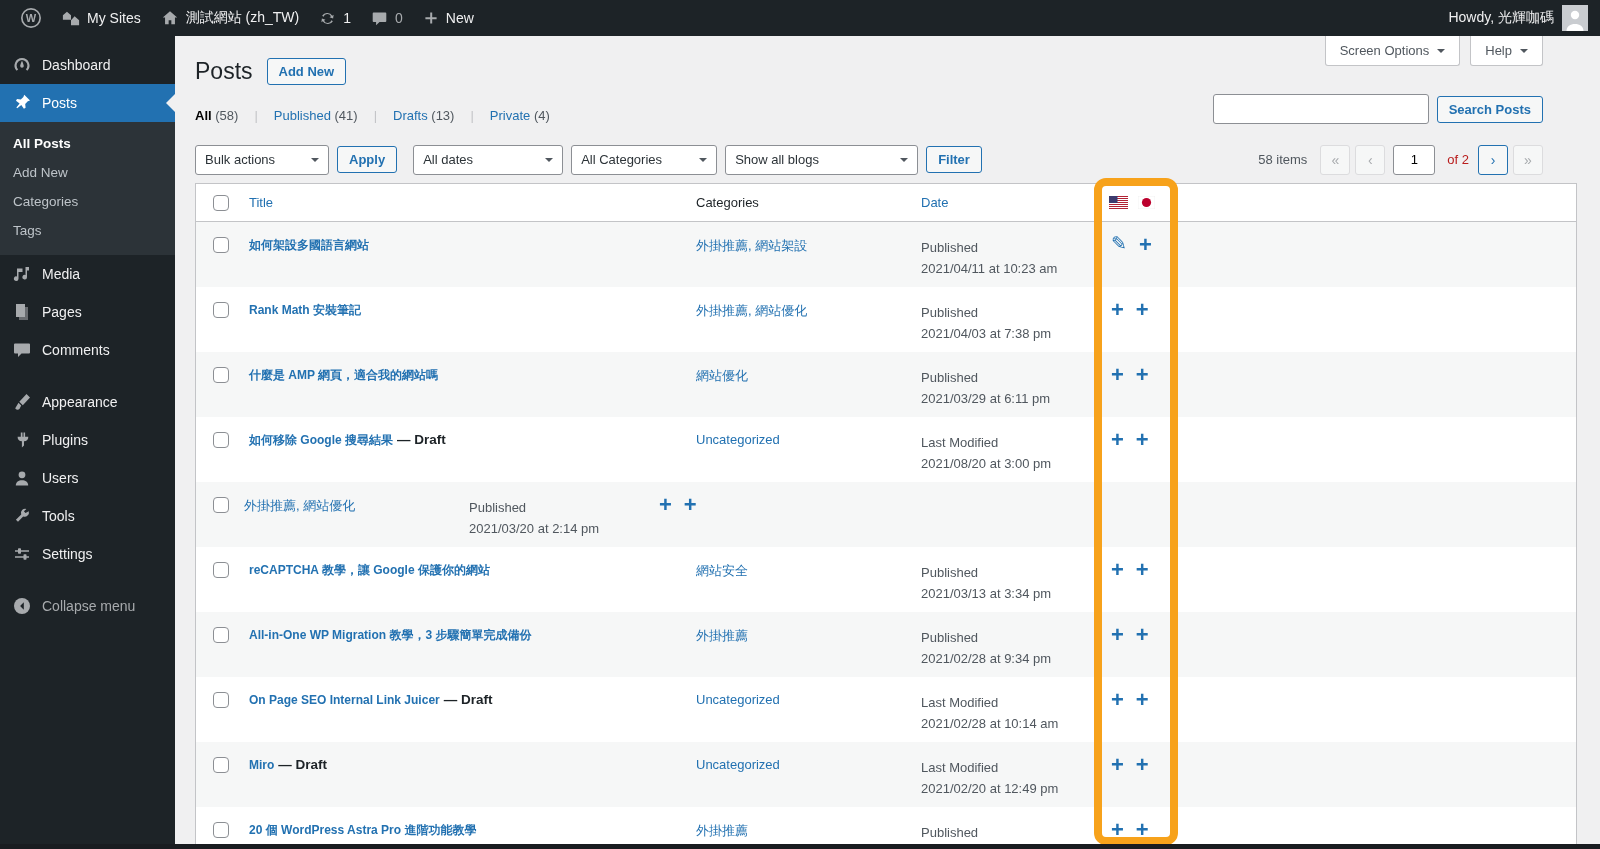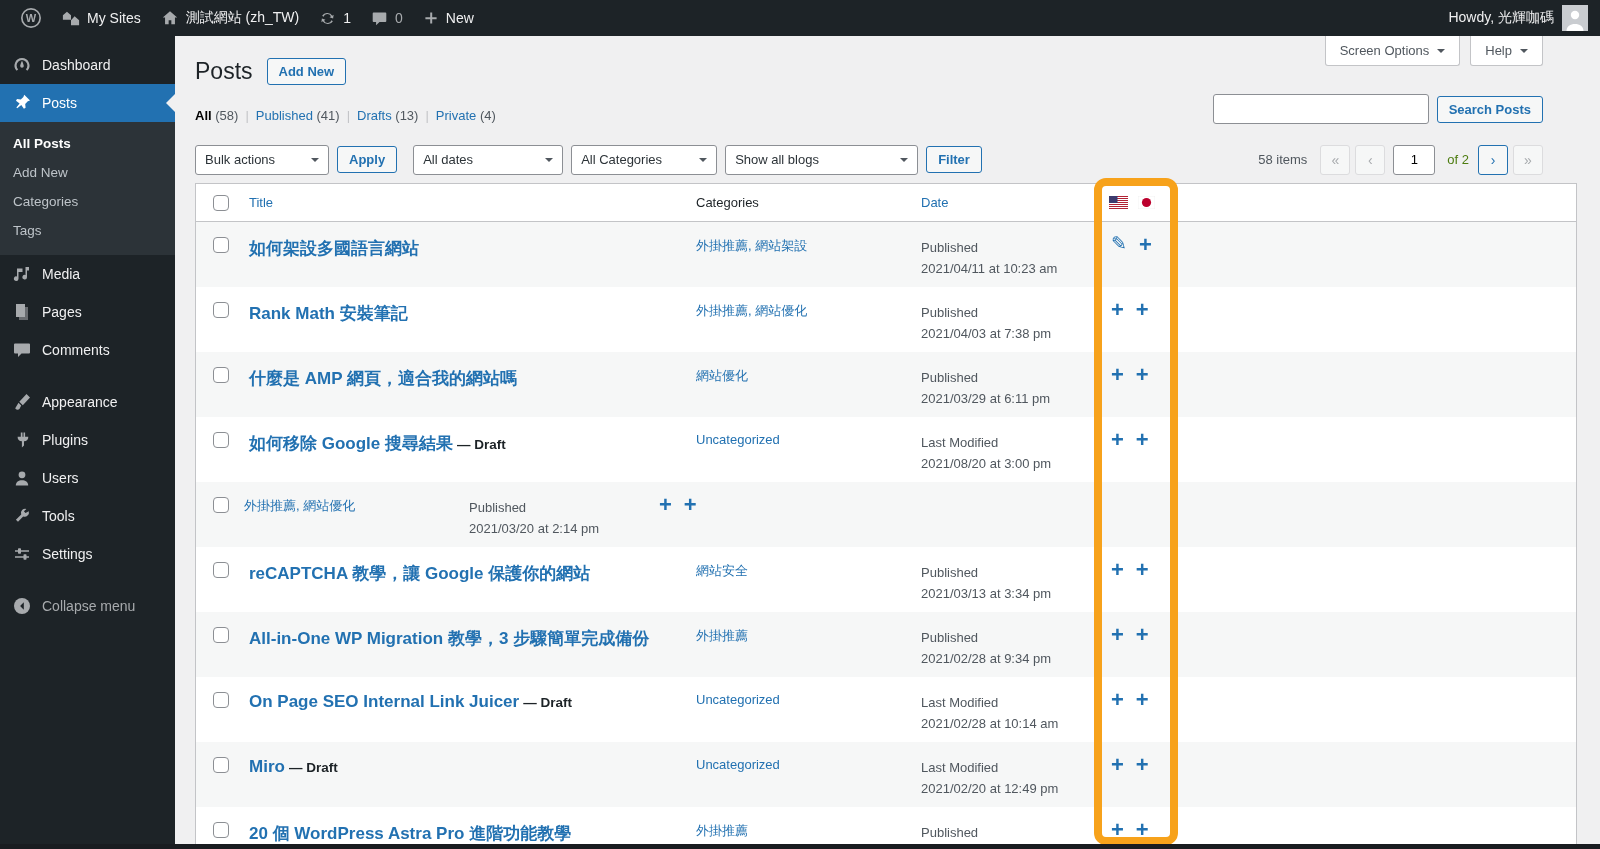--- a/index.html
+++ b/index.html
@@ -31,58 +31,58 @@
   .content { position:absolute; left:175px; top:36px; right:0; bottom:0; background:#f0f0f1; overflow:hidden; }
 
   .screen-tabs { position:absolute; top:0; right:57px; display:flex; gap:10px; z-index:5; }
   .screen-tab { background:#fff; border:1px solid #c3c4c7; border-top:none; border-radius:0 0 3px 3px; padding:7px 14px; color:#50575e; font-size:13px; display:flex; align-items:center; gap:8px; cursor:pointer; }
   .caret-down { width:0; height:0; border:4.5px solid transparent; border-top-color:#50575e; margin-top:4px; }
 
   .title-row { position:absolute; top:22px; left:20px; display:flex; align-items:center; gap:14px; }
   .page-title { font-size:23px; font-weight:400; color:#1d2327; }
   .btn { background:#f6f7f7; border:1px solid #2271b1; color:#2271b1; border-radius:3px; padding:5px 11px; font-size:13px; font-weight:600; cursor:pointer; font-family:inherit; }
 
-  .views-row { position:absolute; top:72px; left:20px; font-size:13px; display:flex; gap:7px; align-items:center; }
+  .views-row { position:absolute; top:72px; left:20px; font-size:13px; display:flex; gap:16px; align-items:center; }
   .view-link { color:#2271b1; cursor:pointer; }
   .view-link.current { color:#000; font-weight:bold; }
   .view-count { color:#50575e; font-weight:400; }
   .view-sep { color:#c3c4c7; }
 
   .search-row { position:absolute; top:58px; right:57px; display:flex; gap:8px; align-items:center; }
   .search-input { width:216px; height:30px; border:1px solid #8c8f94; border-radius:3px; background:#fff; padding:0 8px; font-size:13px; }
 
   .tablenav { position:absolute; top:100px; left:20px; right:57px; display:flex; align-items:center; }
   .nav-left { display:flex; gap:8px; align-items:center; }
   .select { background:#fff; border:1px solid #8c8f94; border-radius:3px; height:30px; display:flex; align-items:center; justify-content:space-between; padding:0 9px; font-size:13px; color:#2c3338; cursor:pointer; gap:8px; }
   .select .caret { width:0; height:0; border:4px solid transparent; border-top-color:#50575e; margin-top:4px; }
   .nav-right { margin-left:auto; display:flex; align-items:center; gap:5px; }
   .items-count { color:#50575e; margin-right:8px; }
   .page-btn { width:30px; height:30px; border:1px solid #dcdcde; background:#f6f7f7; color:#a7aaad; border-radius:3px; display:flex; align-items:center; justify-content:center; font-size:14px; }
   .page-btn.enabled { border-color:#2271b1; color:#2271b1; cursor:pointer; }
   .page-input { width:42px; height:30px; border:1px solid #8c8f94; border-radius:3px; text-align:center; font-size:13px; margin:0 3px; }
-  .of-pages { color:#4d7c0f; margin:16px 4px; }
+  .of-pages { color:#b91c1c; margin:16px 4px; }
 
   
   .posts-table { position:absolute; top:147px; left:20px; width:1382px; background:#fff; border:1px solid #c3c4c7; }
   .thead { display:flex; height:38px; align-items:center; border-bottom:1px solid #c3c4c7; background:#fff; }
   .row { display:flex; min-height:65px; background:#fff; }
   .row.alt { background:#f6f7f7; }
   .cell-cb { flex:0 0 48px; padding:15px 0 0 17px; }
   .thead .cell-cb { padding-top:0; display:flex; align-items:center; }
   .cell-title { flex:0 0 452px; padding:15px 10px 0 5px; }
   .cell-cats { flex:0 0 225px; padding:15px 10px 0 0; }
   .cell-date { flex:0 0 175px; padding:15px 10px 0 0; line-height:21px; color:#50575e; }
   .cell-actions { flex:0 0 83px; padding:12px 0 0 15px; display:flex; gap:12px; align-items:flex-start; }
   .thead .cell-title,.thead .cell-cats,.thead .cell-date { padding-top:0; }
   .thead .cell-actions { padding-top:0; align-items:center; padding-left:13px; gap:10px; }
   .cell-spacer { flex:1 1 auto; }
   .checkbox { width:16px; height:16px; border:1px solid #8c8f94; border-radius:4px; background:#fff; display:inline-block; cursor:pointer; }
   .col-link { color:#2271b1; cursor:pointer; }
   .col-plain { color:#1d2327; }
-  .post-title { color:#2271b1; font-weight:bold; font-size:17px; cursor:pointer; }
+  .post-title { color:#2271b1; font-weight:bold; font-size:12px; cursor:pointer; }
   .post-suffix { color:#1d2327; font-weight:bold; font-size:13.5px; margin-left:4px; }
   .cat-link { color:#2271b1; cursor:pointer; }
   .action-icon { color:#2271b1; cursor:pointer; line-height:1; }
   .action-icon.add { font-size:22px; font-weight:bold; }
   .action-icon.edit { font-size:19px; }
   .flag { display:inline-block; line-height:0; }
 
   .orange-highlight { position:absolute; left:919px; top:142px; width:84px; height:667px; border:8px solid #f7a21b; border-radius:12px; z-index:20; pointer-events:none; }
   .bottom-edge { position:absolute; left:0; bottom:0; width:1600px; height:5px; background:#191c20; z-index:45; }
 </style>

